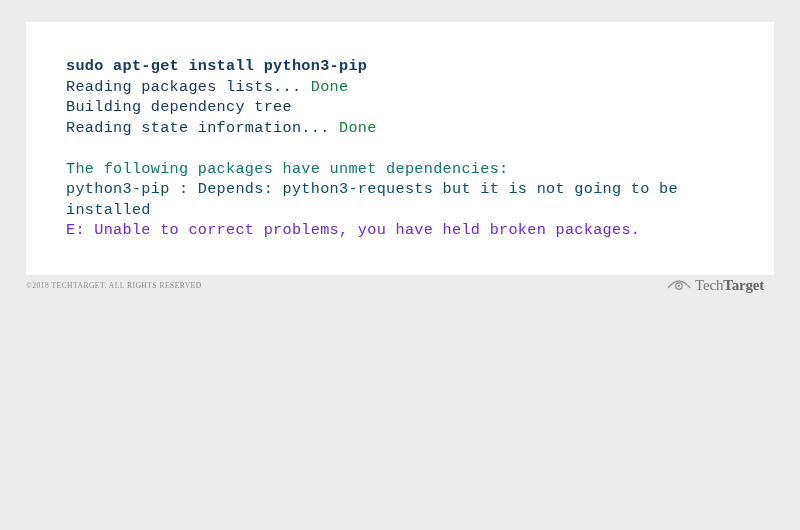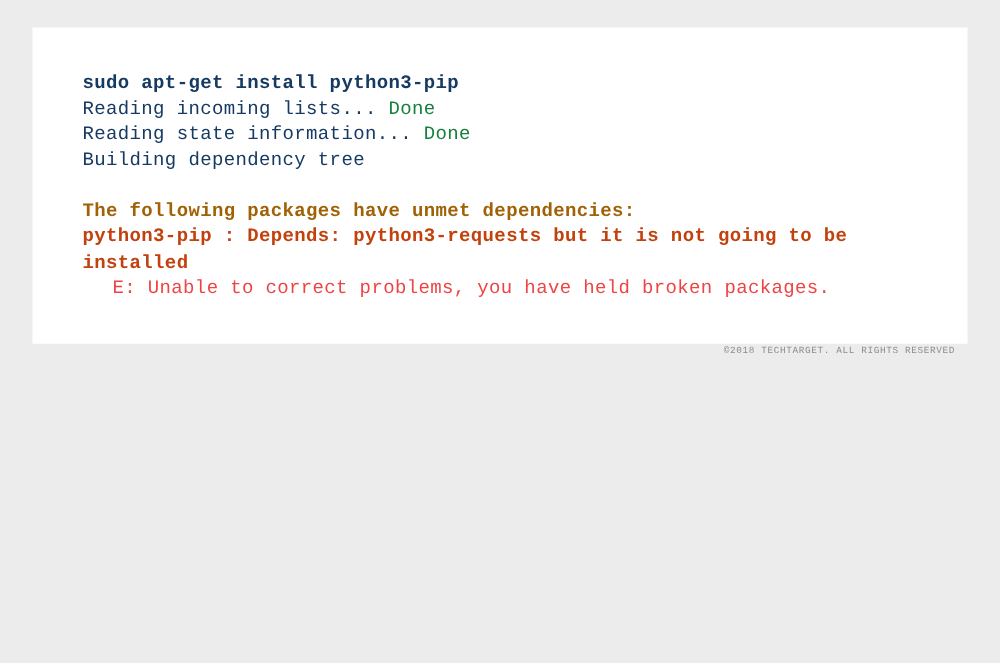--- a/index.html
+++ b/index.html
@@ -17,32 +17,32 @@
       background: #ffffff;
       padding: 34px 40px 34px 40px;
       font-size: 15.2px;
       line-height: 1.35;
       letter-spacing: 0.3px;
       font-weight: 500;
     }
     .cmd { color: #163a63; font-weight: bold; }
     .out { color: #163a63; }
     .done { color: #15803d; }
-    .hdr { color: #a16207; font-weight: bold; }
-    .err { color: #c2410c; font-weight: bold; }
-    .err2 { color: #ef4444; margin-left: 24px; }
+    .hdr { color: #0f766e; font-weight: normal; }
+    .err { color: #0c4a6e; font-weight: normal; }
+    .err2 { color: #6d28d9; }
     .blank { height: 1.35em; }
     .footer {
       display: flex;
-      justify-content: flex-end;
+      justify-content: space-between;
       align-items: center;
       gap: 10px;
       padding: 2px 10px 0 0;
       color: #8d8d8d;
-      font-family: Liberation Mono, monospace;
+      font-family: Liberation Serif, serif;
     }
     .copyright {
       font-size: 7.5px;
       letter-spacing: 0.5px;
     }
     .brand {
       display: flex;
       align-items: center;
       gap: 4px;
     }
@@ -57,24 +57,34 @@
       height: 14px;
       position: relative;
     }
     .eye svg { width: 100%; height: 100%; }
   </style>
 </head>
 <body>
 
 <div class="terminal">
   <div class="cmd">sudo apt-get install python3-pip</div>
-  <div class="out"><span>Reading incoming lists... </span><span class="done">Done</span></div>
+  <div class="out"><span>Reading packages lists... </span><span class="done">Done</span></div>
+  <div class="out">Building dependency tree</div>
   <div class="out"><span>Reading state information... </span><span class="done">Done</span></div>
-  <div class="out">Building dependency tree</div>
   <div class="blank"></div>
   <div class="hdr">The following packages have unmet dependencies:</div>
   <div class="err">python3-pip : Depends: python3-requests but it is not going to be installed</div>
   <div class="err2">E: Unable to correct problems, you have held broken packages.</div>
 </div>
 
 <div class="footer">
   <span class="copyright">©2018 TECHTARGET. ALL RIGHTS RESERVED</span>
+  <span class="brand">
+    <span class="eye">
+      <svg viewBox="0 0 24 14">
+        <path d="M1 10 Q12 -4 23 10" fill="none" stroke="#999" stroke-width="1.4"></path>
+        <circle cx="12" cy="8" r="3.2" fill="none" stroke="#999" stroke-width="1.4"></circle>
+        <circle cx="12" cy="8" r="1.2" fill="#999"></circle>
+      </svg>
+    </span>
+    <span class="brand-text"><span>Tech</span><span class="bold">Target</span></span>
+  </span>
 </div>
 
 </body></html>

